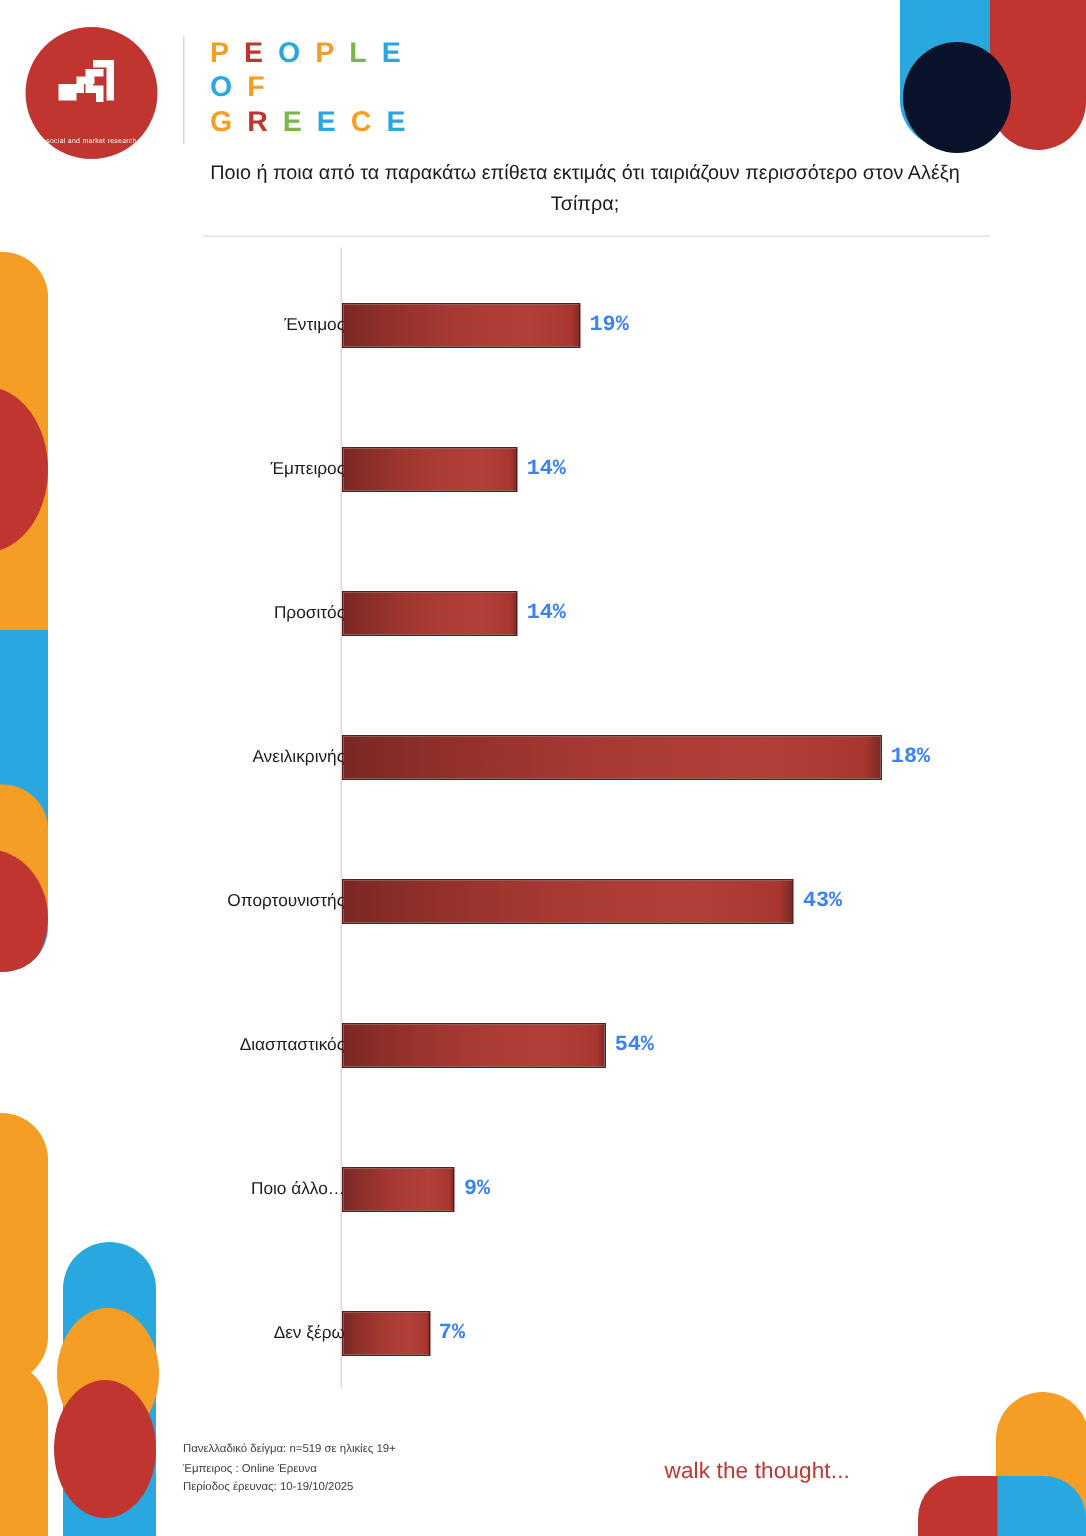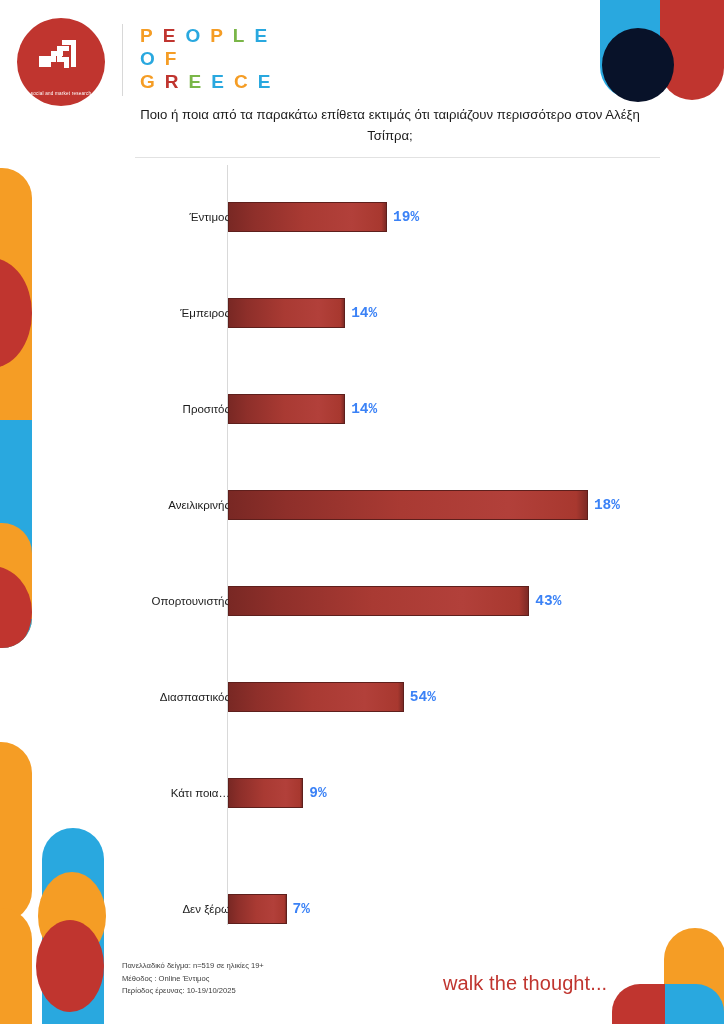--- a/index.html
+++ b/index.html
@@ -140,21 +140,21 @@
     position:absolute; font-size:14.5px; font-weight:700; color:#3b82f6; white-space:nowrap;font-family:Liberation Mono, monospace;
   }
 
   
   #footnotes {
     position:absolute; left:122px; top:960px; font-size:7.6px; line-height:12.5px;
     color:#3d3d3d;
   }
   #tagline {
     position:absolute; left:443px; top:972px;
-    font-size:20px; color:#c0352f; letter-spacing:.1px;
+    font-size:15px; color:#c0352f; letter-spacing:.1px;
   }
 </style>
 </head>
 <body>
 
 <div class="deco" id="rail-upper">
   <div class="blue-half"></div>
   <div class="orange-mid"></div>
   <div class="red-circ-a"></div>
   <div class="red-circ-b"></div>
@@ -244,29 +244,29 @@
       <div class="cat-label">Οπορτουνιστής</div>
       <div class="bar" style="width: 301.32px;"></div>
       <div class="bar-value" style="left: 535.32px;">43%</div>
     </div>
     <div class="row" style="top: 517px;">
       <div class="cat-label">Διασπαστικός</div>
       <div class="bar" style="width: 175.77px;"></div>
       <div class="bar-value" style="left: 409.77px;">54%</div>
     </div>
     <div class="row" style="top: 613px;">
-      <div class="cat-label">Κάτι ποια…</div>
+      <div class="cat-label">Ποιο άλλο…</div>
       <div class="bar" style="width: 75.33px;"></div>
       <div class="bar-value" style="left: 309.33px;">9%</div>
     </div>
-    <div class="row" style="top: 709px; margin-top: 20px;">
+    <div class="row" style="top: 709px;">
       <div class="cat-label">Δεν ξέρω</div>
       <div class="bar" style="width: 58.59px;"></div>
       <div class="bar-value" style="left: 292.59px;">7%</div>
     </div>
   </div>
 
 <div id="footnotes">
     <div>Πανελλαδικό δείγμα: n=519 σε ηλικίες 19+</div>
-    <div>Μέθοδος : Online Έντιμος</div>
+    <div>Έμπειρος : Online Έρευνα</div>
     <div>Περίοδος έρευνας:  10-19/10/2025</div>
   </div>
 <div id="tagline">walk the thought...</div>
 
 </body></html>

